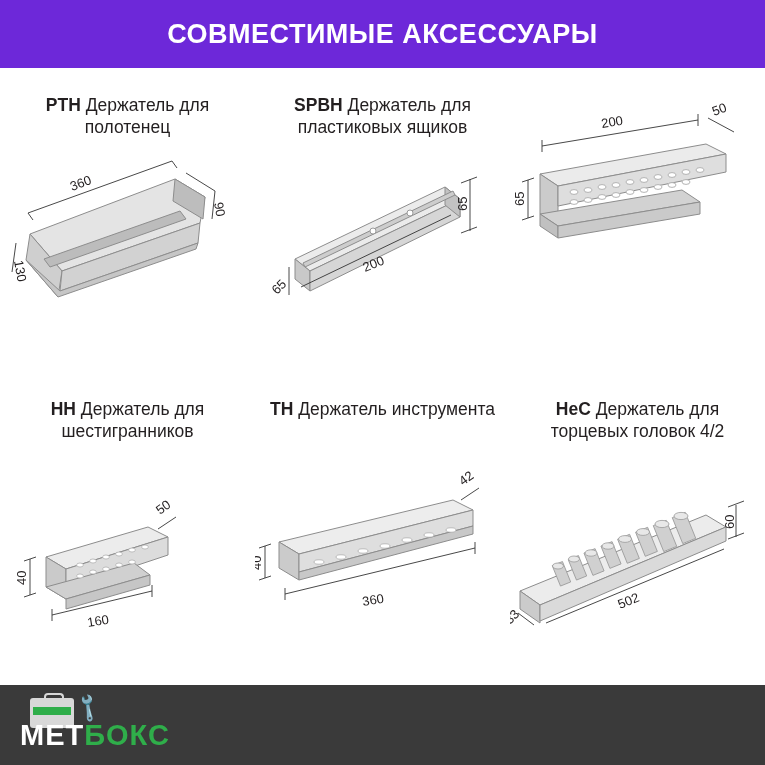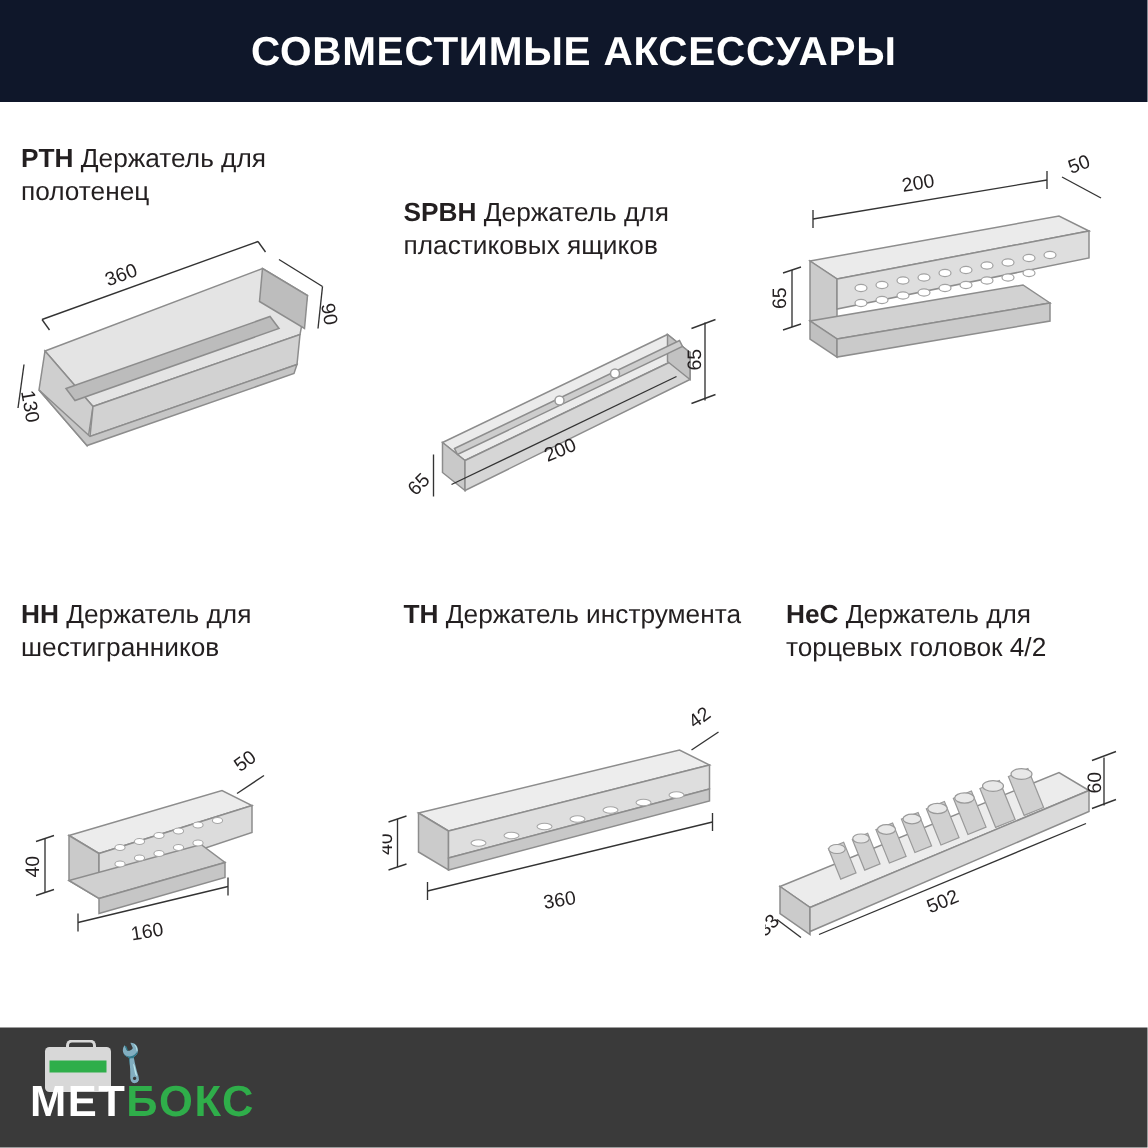--- a/index.html
+++ b/index.html
@@ -19,21 +19,21 @@
     width: 765px;
     height: 765px;
     background: #ffffff;
   }
   
   .header {
     position: absolute;
     left: 0; top: 0;
     width: 765px;
     height: 68px;
-    background: #0f172a;
+    background: #6d28d9;
     display: flex;
     align-items: center;
     justify-content: center;
   }
   .header-title {
     color: #ffffff;
     font-size: 27px;
     font-weight: bold;
     letter-spacing: 0.5px;
     text-align: center;
@@ -109,21 +109,21 @@
     top: 68px;
     width: 765px;
     height: 617px;
   }
   .cell {
     position: absolute;
     width: 255px;
     box-sizing: border-box;
   }
   .cell-title {
-    text-align: left;
+    text-align: center;
     font-size: 17.5px;
     color: #231f20;
     line-height: 1.28;
     padding: 0 14px;
   }
   .cell-title b { font-weight: bold; }
   .art {
     position: relative;
     width: 255px;
     height: 190px;
@@ -172,21 +172,21 @@
             <line x1="215" y1="52" x2="212" y2="80"></line>
             <line x1="16" y1="104" x2="12" y2="133"></line>
           </g>
           <text class="dim" x="72" y="52" transform="rotate(-20 72 52)">360</text>
           <text class="dim" x="214" y="64" transform="rotate(80 214 64)">90</text>
           <text class="dim" x="14" y="122" transform="rotate(80 14 122)">130</text>
         </svg>
       </div>
     </div>
 
-    <div class="cell" style="left:255px; top:26px;margin-top:36px;">
+    <div class="cell" style="left:255px; top:26px;">
       <div class="cell-title">
         <b>SPBH</b>
         <span>Держатель для пластиковых ящиков</span>
       </div>
       <div class="art">
         <svg width="255" height="190" viewBox="0 0 255 190">
           <g stroke="#8d8d8d" stroke-width="1">
             <polygon points="40,120 190,48 205,60 55,132" fill="#ebebeb"></polygon>
             <polygon points="40,120 55,132 55,152 40,140" fill="#c9c9c9"></polygon>
             <polygon points="55,132 205,60 205,78 55,152" fill="#d6d6d6"></polygon>

